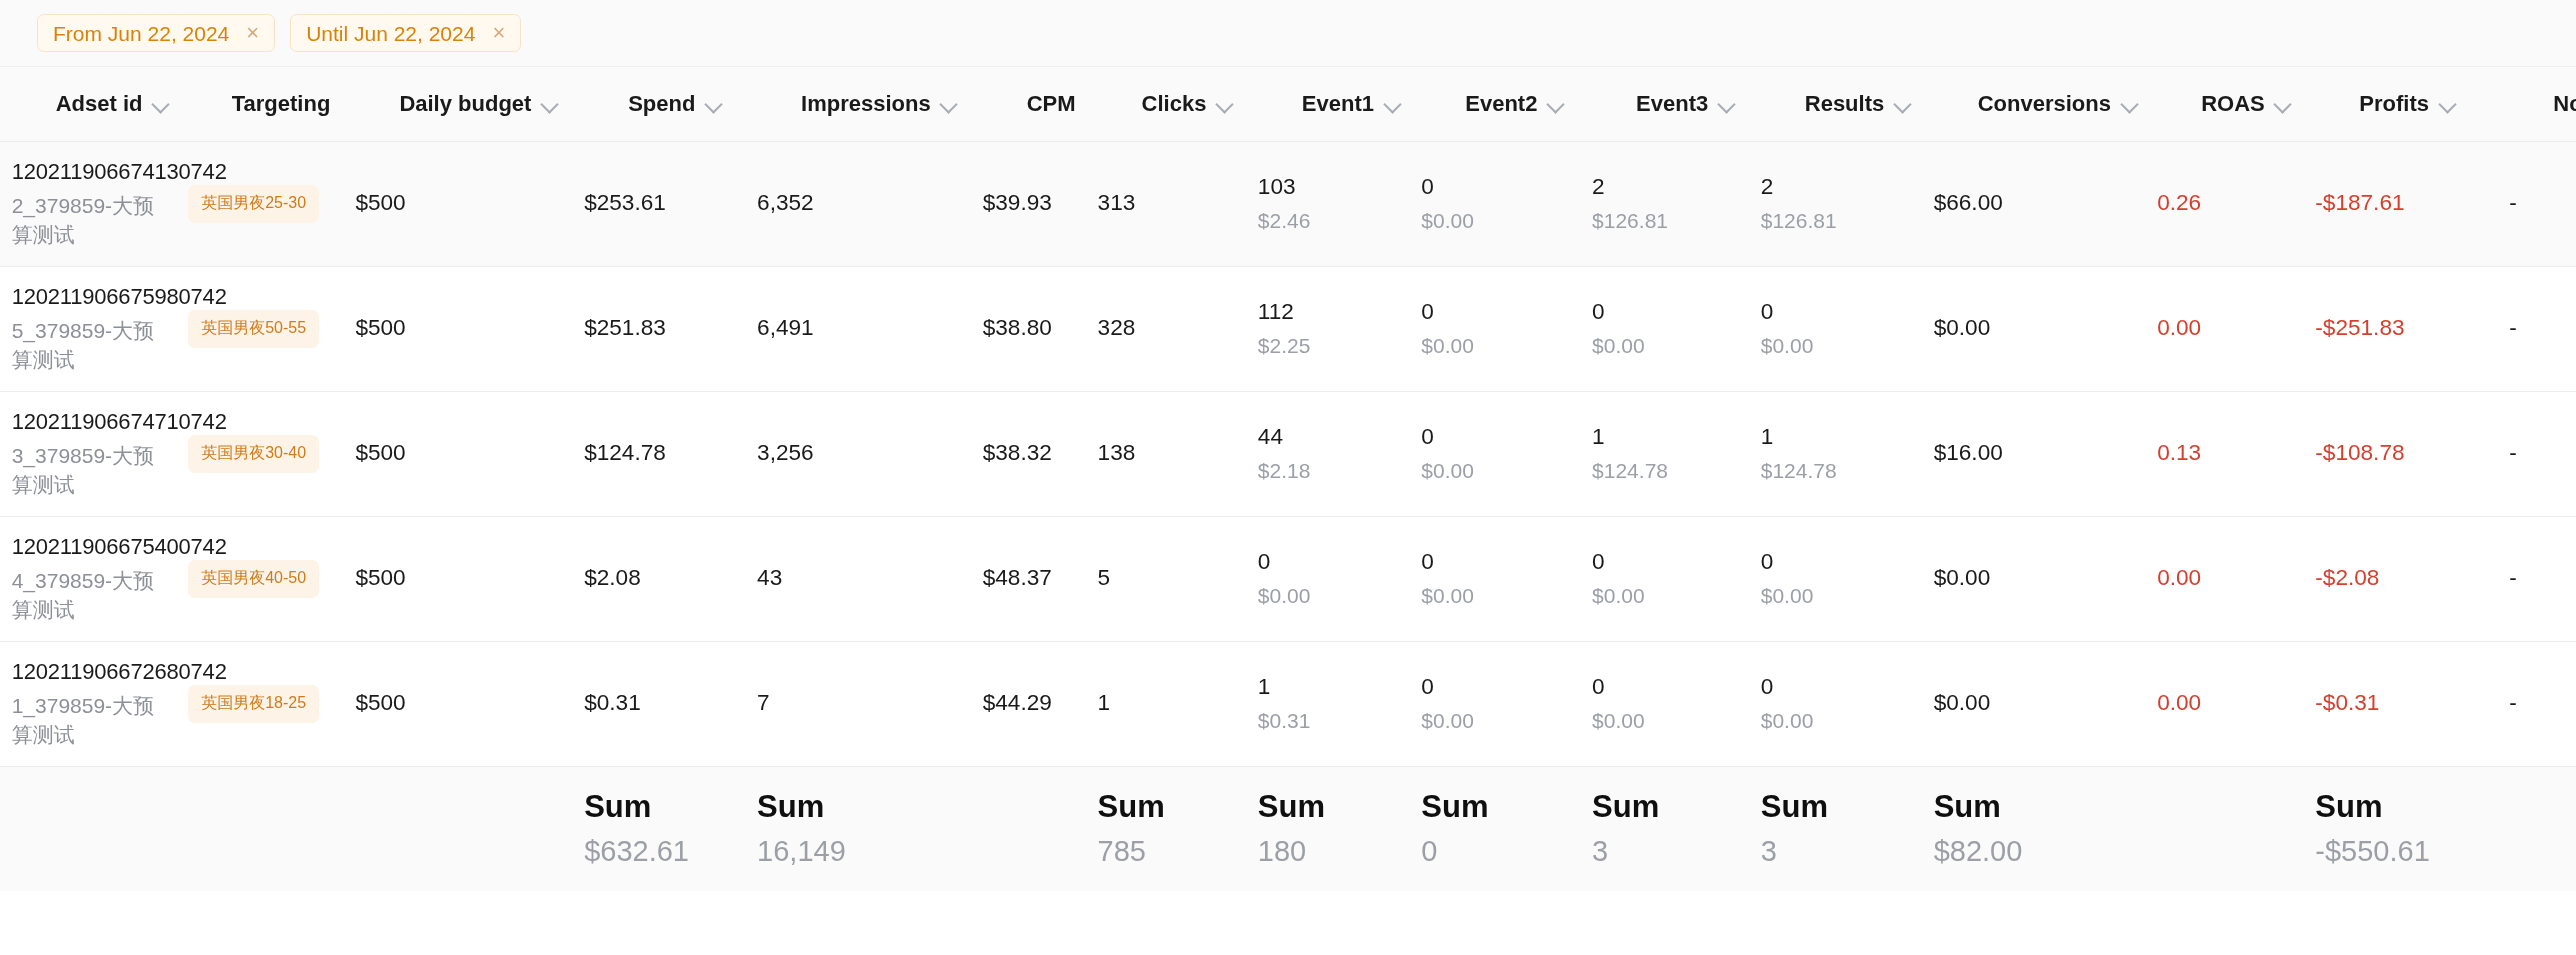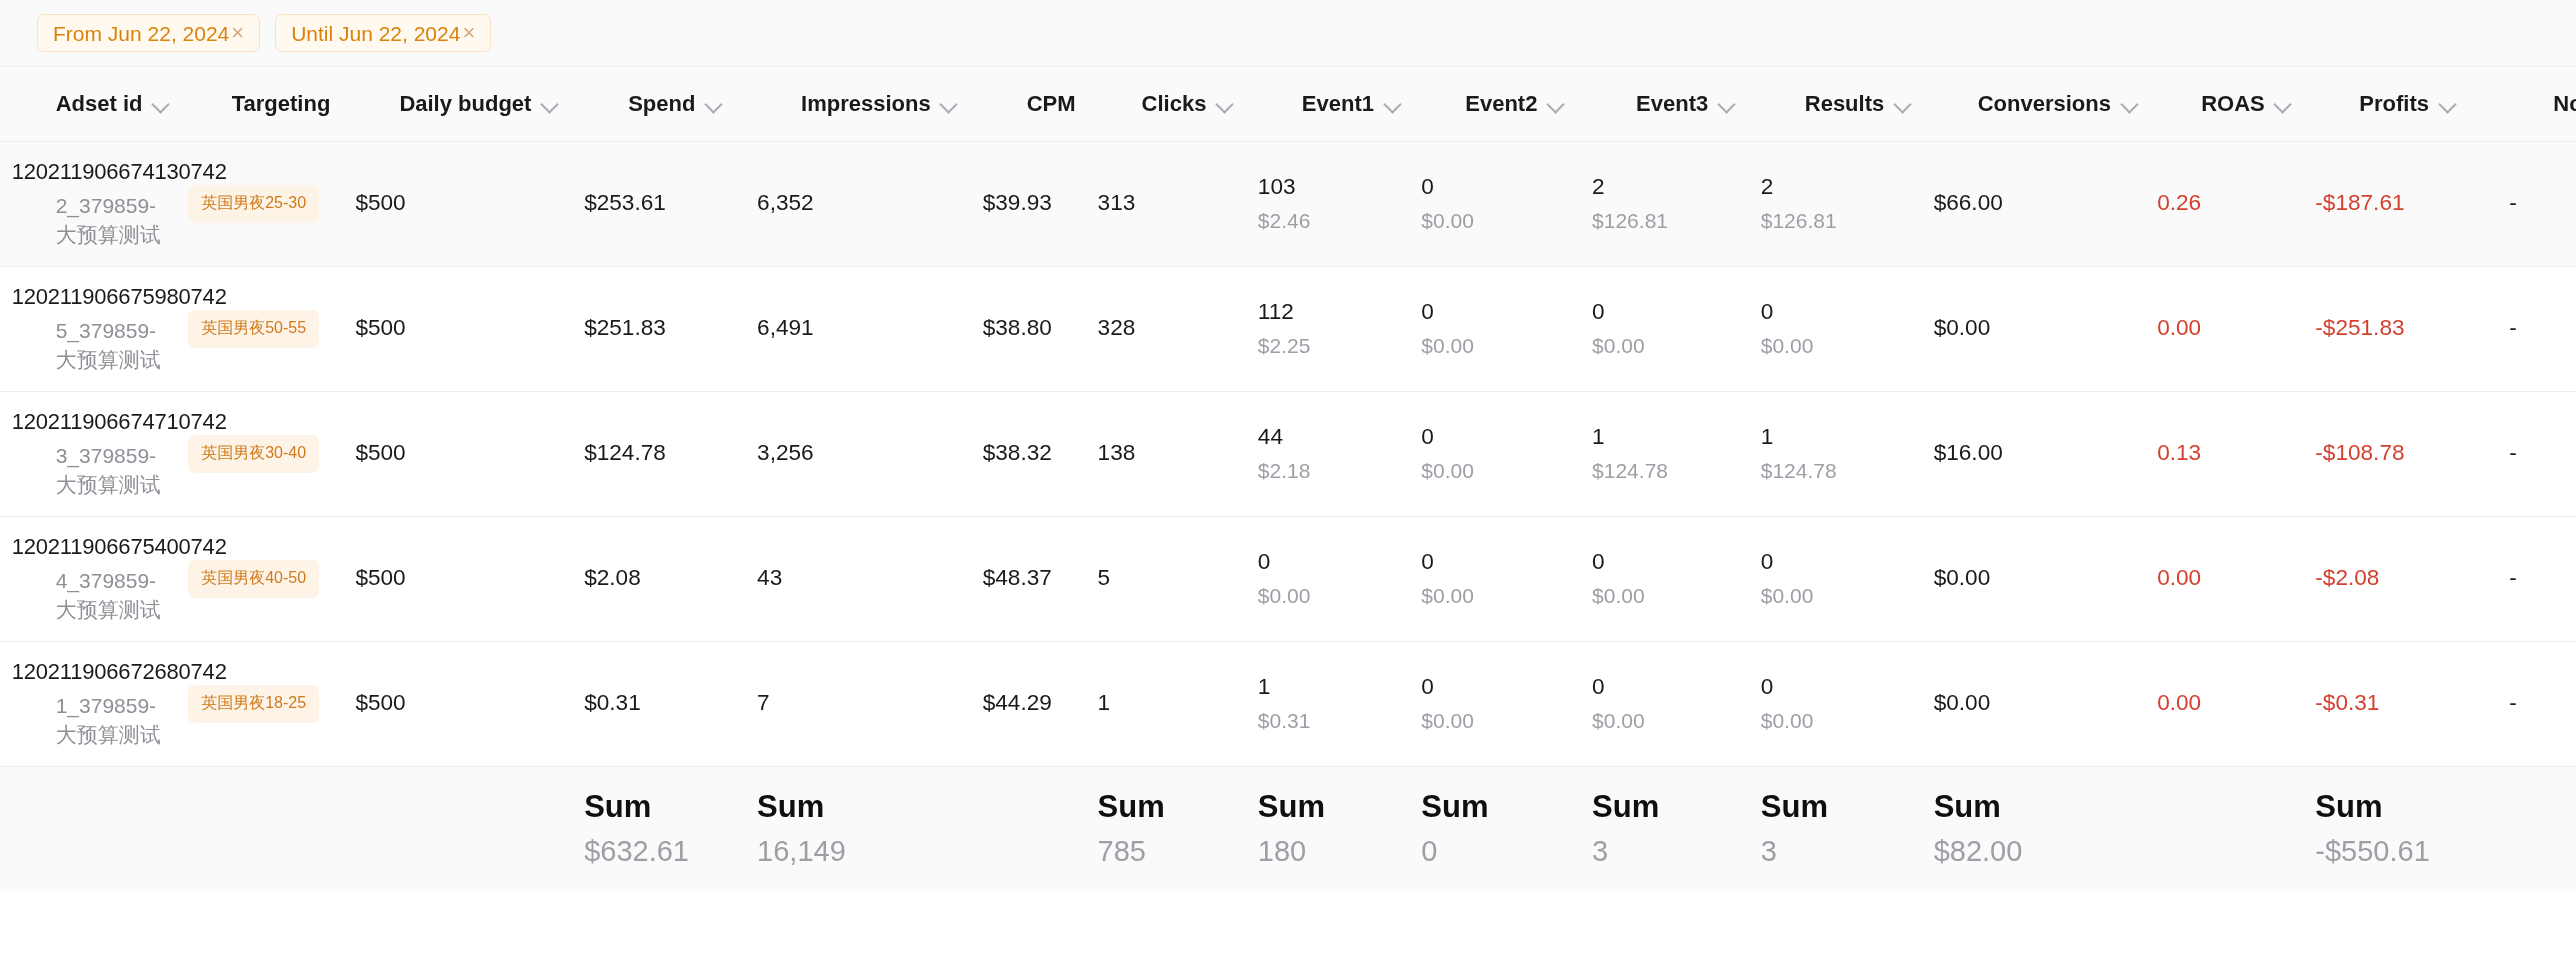--- a/index.html
+++ b/index.html
@@ -19,21 +19,21 @@
     display: flex;
     align-items: center;
     padding: 0 37px;
     gap: 15px;
     background: #fafafa;
     border-bottom: 0.8px solid #eeeeee;
   }
   .chip {
     display: inline-flex;
     align-items: center;
-    gap: 2px;
+    gap: 17px;
     height: 38px;
     padding: 11px 15px;
     border: 0.8px solid #fae3c4;
     background: #fff9f0;
     border-radius: 6.7px;
     color: #d9820a;
     font-size: 21px;
     line-height: 1;
     white-space: nowrap;
     cursor: pointer;
@@ -86,21 +86,21 @@
     transform: rotate(45deg);
   }
 
   tbody tr.data-row { height: 125px; }
   tbody tr.data-row.alt > td { background: #fafafa; }
   tbody tr.data-row > td { border-bottom: 0.8px solid #ececec; }
 
   .cell-main { font-size: 22.6px; color: #1a1a1a; line-height: 1.25; }
   .cell-sub  { font-size: 21px; color: #8d9096; line-height: 1.35; margin-top: 6.7px; }
   .idcell .cell-main { font-size: 22px; letter-spacing: -0.2px; }
-  .idcell .cell-sub  { font-size: 21px; margin-left: 44px; }
+  .idcell .cell-sub  { font-size: 21px; }
 
   .stack { display: flex; flex-direction: column; justify-content: space-between; }
   .stack .top { font-size: 22.6px; color:#1a1a1a; }
   .stack .bot { font-size: 21px; color:#9ca0a6; margin-top: 8.4px; }
 
   .tag {
     display: inline-flex;
     align-items: center;
     height: 38px;
     padding: 0 13.4px;

